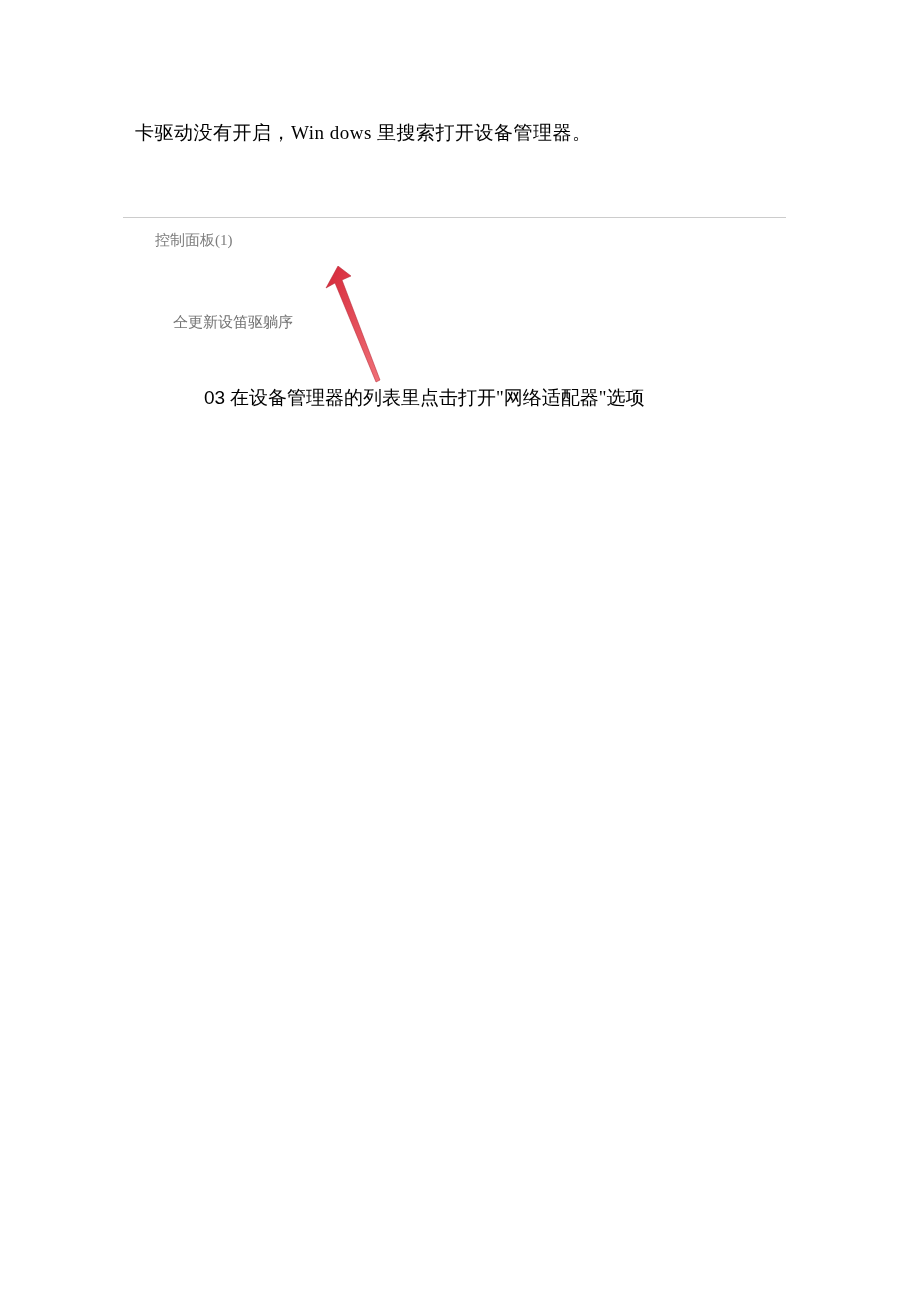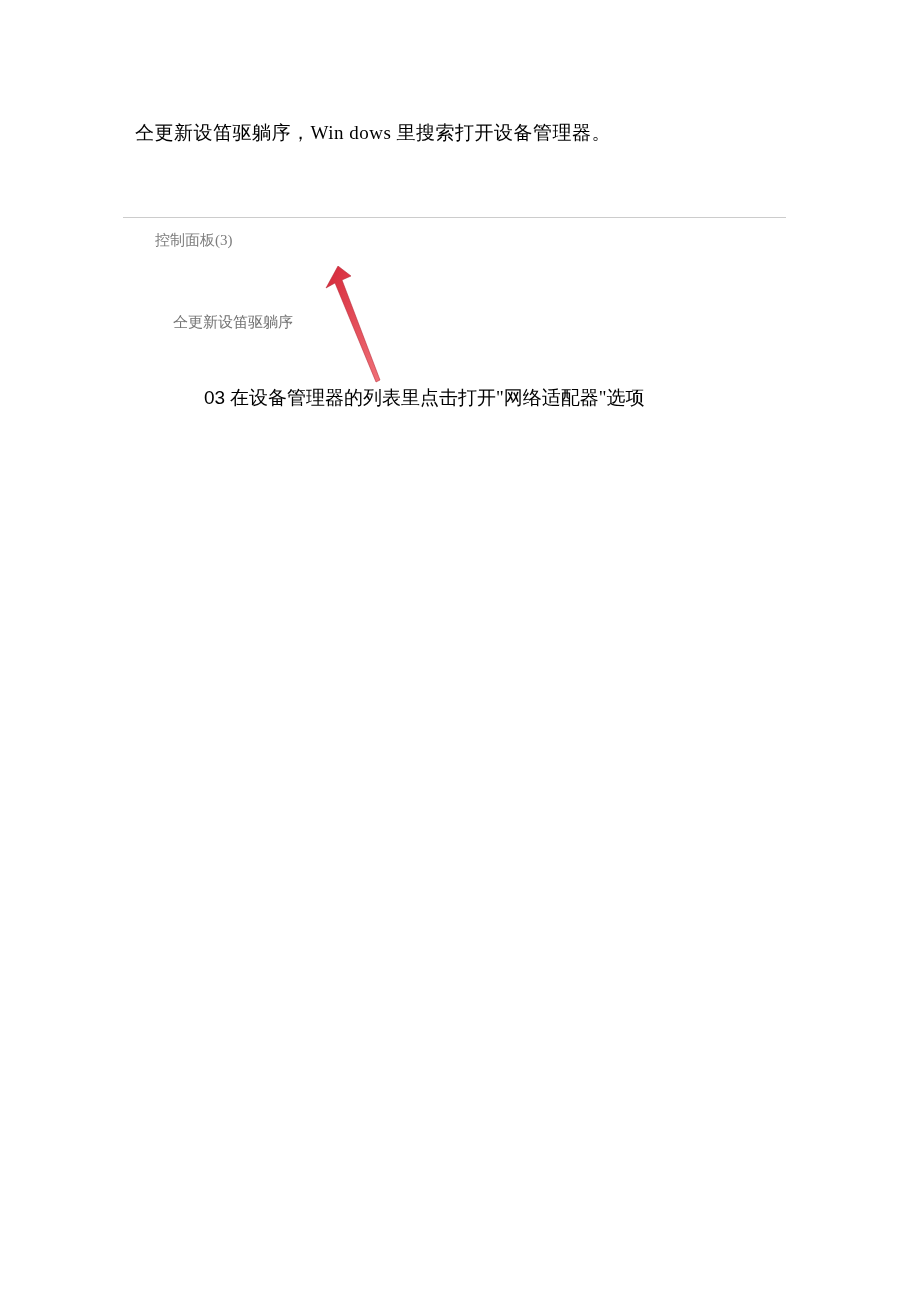--- a/index.html
+++ b/index.html
@@ -62,25 +62,25 @@
       font-family: "SimSun", "宋体", serif;
     }
     .step-num {
       font-family: Arial, sans-serif;
       margin-top: 14px;
     }
   </style>
 </head>
 <body>
 
-<div class="intro-text">仝更新设笛驱躺序，Win dows 里搜索打开设备管理器。</div>
+<div class="intro-text">卡驱动没有开启，Win dows 里搜索打开设备管理器。</div>
 
 <div class="hr-line"></div>
 
-<div class="panel-label">控制面板(3)</div>
+<div class="panel-label">控制面板(1)</div>
 
 <div class="update-label">仝更新设笛驱躺序</div>
 
 <div class="arrow-container">
   <svg width="70" height="120" viewBox="0 0 70 120">
     <defs>
       <linearGradient id="arrowGrad" x1="0%" y1="0%" x2="100%" y2="100%">
         <stop offset="0%" style="stop-color:#d62839;stop-opacity:1"></stop>
         <stop offset="100%" style="stop-color:#f07178;stop-opacity:1"></stop>
       </linearGradient>

